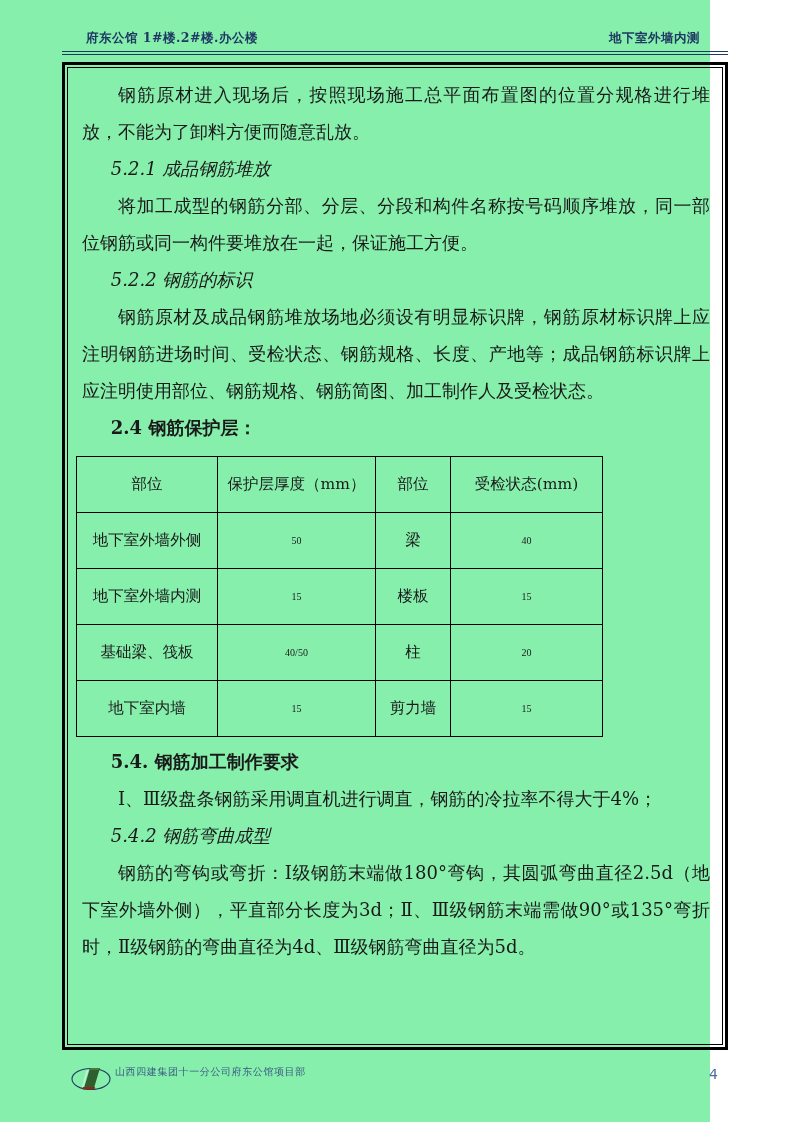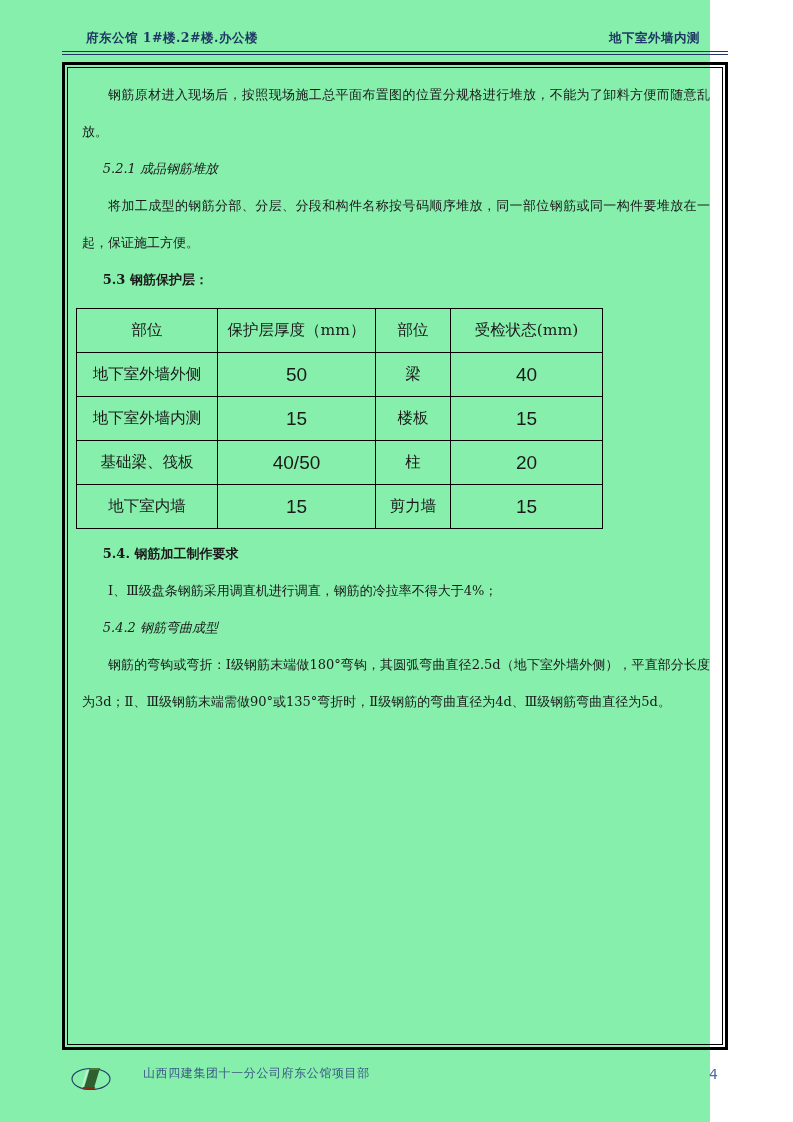--- a/index.html
+++ b/index.html
@@ -79,21 +79,21 @@
   .content {
     position: absolute;
     left: 82px;
     top: 76px;
     width: 628px;
   }
 
   .para, .heading, .subheading {
     font-family: "DejaVu Serif", "Liberation Serif", serif;
     color: #1a1a1a;
-    font-size: 13px;
+    font-size: 18px;
     line-height: 37px;
     text-align: justify;
     text-justify: inter-ideograph;
     margin: 0;
   }
   .para {
     text-indent: 2em;
   }
   .heading {
     font-weight: bold;
@@ -117,26 +117,26 @@
     table-layout: fixed;
   }
   table.cover-table td {
     border: 1.3px solid #000;
     height: 43px;
     text-align: center;
     vertical-align: middle;
     font-family: "DejaVu Serif", "Liberation Serif", serif;
     font-size: 15.5px;
     color: #1a1a1a;
-    padding: 0 2px;
+    padding: 6px 2px;
     white-space: nowrap;
   }
   table.cover-table td.num {
-    font-family: Liberation Sans, sans-serif;
-    font-size: 19px;
+    font-family: Liberation Serif, serif;
+    font-size: 10px;
   }
   col.c1 { width: 141px; }
   col.c2 { width: 158px; }
   col.c3 { width: 75px; }
   col.c4 { width: 152px; }
 
   
   .footer {
     position: absolute;
     left: 62px;
@@ -149,25 +149,24 @@
     left: 8px;
     top: 2px;
     width: 42px;
     height: 30px;
   }
   .footer-text {
     position: absolute;
     left: 53px;
     top: 3px;
     font-family: "DejaVu Serif", "Liberation Serif", serif;
-    font-size: 12px;
+    font-size: 10px;
     color: #3b5a86;
     letter-spacing: 0.6px;
     white-space: nowrap;
-    margin-left: 28px;
   }
   .footer-page {
     position: absolute;
     right: 10px;
     top: 4px;
     font-family: "DejaVu Sans", "Liberation Sans", sans-serif;
     font-size: 14px;
     color: #4a6f9e;
   }
 </style>
@@ -187,23 +186,25 @@
   </div>
 
   <div class="content">
 
     <p class="para">钢筋原材进入现场后，按照现场施工总平面布置图的位置分规格进行堆放，不能为了卸料方便而随意乱放。</p>
 
     <p class="subheading">5.2.1 成品钢筋堆放</p>
 
     <p class="para">将加工成型的钢筋分部、分层、分段和构件名称按号码顺序堆放，同一部位钢筋或同一构件要堆放在一起，保证施工方便。</p>
 
-
-
-    <p class="heading">5.3  钢筋保护层：</p>
+    <p class="subheading">5.2.2 钢筋的标识</p>
+
+    <p class="para">钢筋原材及成品钢筋堆放场地必须设有明显标识牌，钢筋原材标识牌上应注明钢筋进场时间、受检状态、钢筋规格、长度、产地等；成品钢筋标识牌上应注明使用部位、钢筋规格、钢筋简图、加工制作人及受检状态。</p>
+
+    <p class="heading">2.4  钢筋保护层：</p>
 
     <div class="table-wrap">
       <table class="cover-table">
         <colgroup>
           <col class="c1">
             <col class="c2">
             <col class="c3">
             <col class="c4">
         </colgroup>
         <tbody>

